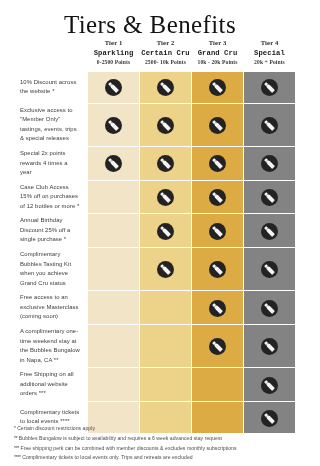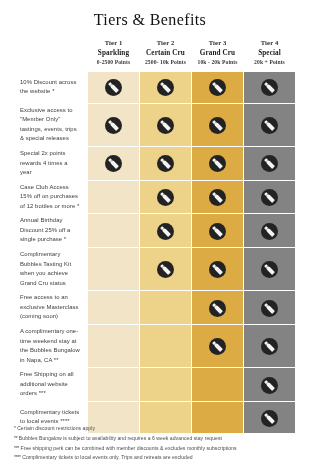--- a/index.html
+++ b/index.html
@@ -16,21 +16,21 @@
     position: relative;
     width: 300px;
     height: 466px;
     background: #ffffff;
   }
 
   
   .title {
     text-align: center;
     font-family: "Liberation Serif", serif;
-    font-size: 16px;
+    font-size: 25px;
     letter-spacing: 0.4px;
     color: #121212;
     padding-top: 11px;
     padding-bottom: 2px;
     line-height: 1.1;
     white-space: nowrap;
   }
 
   
   .grid {
@@ -64,21 +64,21 @@
 
   .th-tier {
     font-family: "Liberation Serif", serif;
     font-size: 6.6px;
     color: #2b2b2b;
     letter-spacing: 0.15px;
     line-height: 1.35;
     white-space: nowrap;
   }
   .th-name {
-    font-family: Liberation Serif, serif;
+    font-family: Liberation Mono, monospace;
     font-size: 7.2px;
     font-weight: bold;
     color: #1a1a1a;
     letter-spacing: 0.1px;
     line-height: 1.45;
     white-space: nowrap;
   }
   .th-points {
     font-family: "Liberation Serif", serif;
     font-size: 5.6px;

